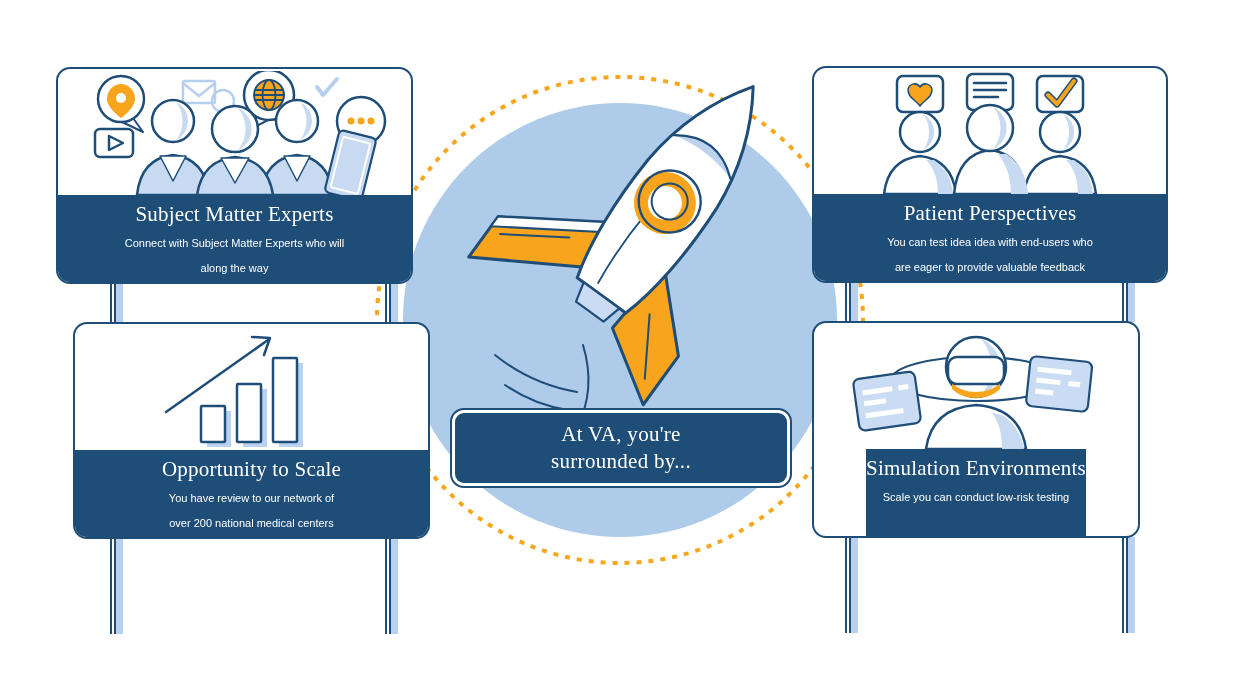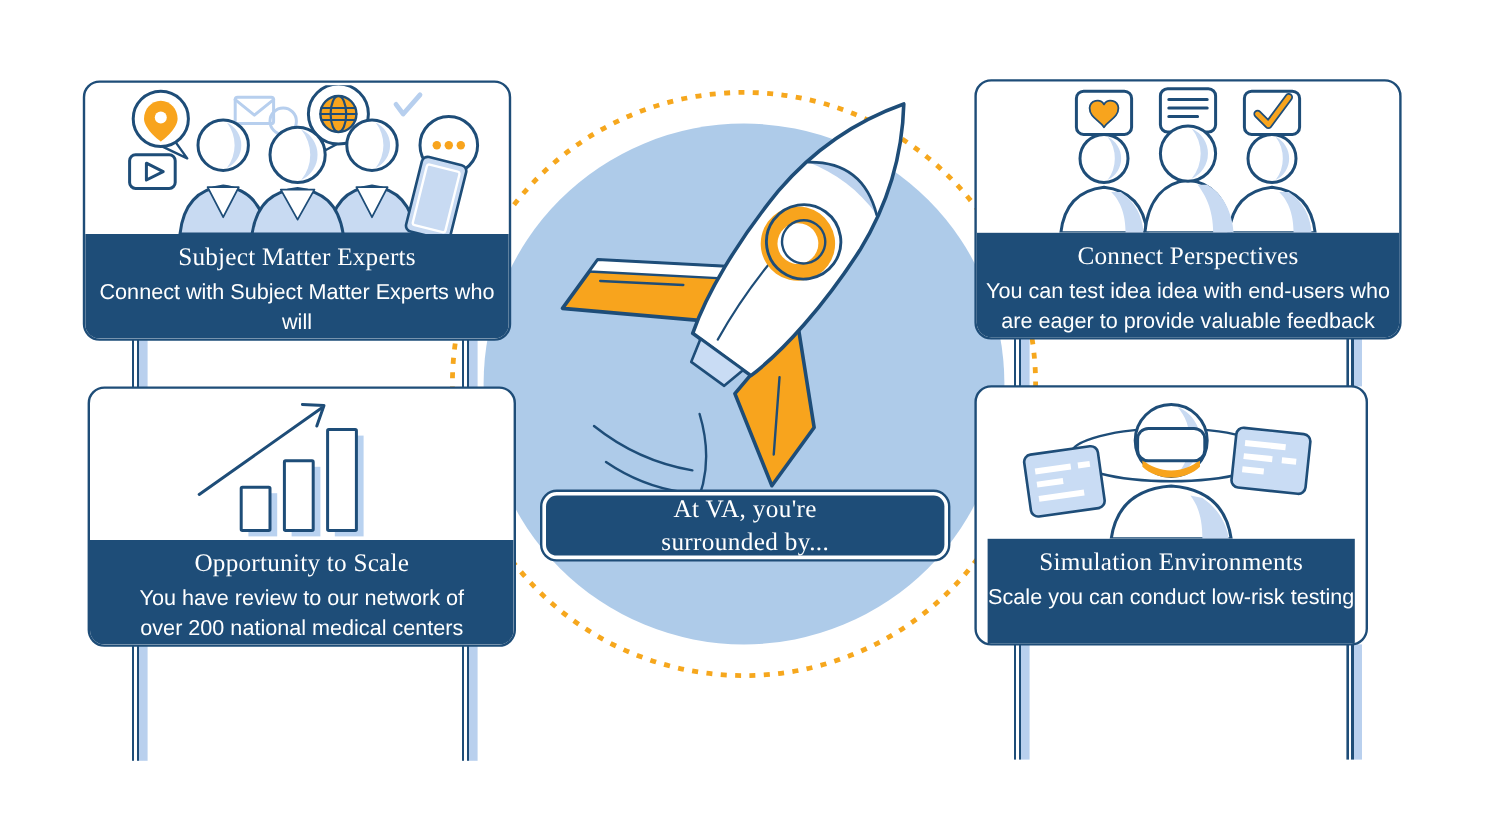--- a/index.html
+++ b/index.html
@@ -11,28 +11,28 @@
   .pole{position:absolute;width:13px;z-index:1;
     background:linear-gradient(90deg,#1e4d78 0 2px,#ffffff 2px 4px,#1e4d78 4px 6px,#b9d0ee 6px 13px);}
 
   .card{position:absolute;width:357px;height:217px;background:#ffffff;
     border:2px solid #1e4d78;border-radius:14px;box-sizing:border-box;
     overflow:hidden;display:flex;flex-direction:column;z-index:3;}
   .card .illus{height:126px;flex:0 0 126px;display:flex;align-items:flex-end;justify-content:center;overflow:hidden;}
   .card .panel{flex:1;background:#1e4d78;color:#ffffff;text-align:center;padding-top:6px;overflow:hidden;}
   .card .title{font-family:"Liberation Serif",serif;font-size:21px;line-height:26px;letter-spacing:.2px;}
   .card .body{margin-top:4px;}
-  .card .body-line{font-size:18px;line-height:24.5px;}
-
-  .card-tl{left:69px;top:67px;}
+  .card .body-line{font-size:11px;line-height:24.5px;}
+
+  .card-tl{left:56px;top:67px;}
   .card-tr{left:812px;top:66px;width:356px;}
   .card-bl{left:73px;top:322px;}
   .card-br{left:812px;top:321px;width:328px;align-items:center;}
 
-  .banner{position:absolute;left:450px;top:408px;width:342px;height:60px;box-sizing:border-box;
+  .banner{position:absolute;left:450px;top:408px;width:342px;height:80px;box-sizing:border-box;
     background:#ffffff;border:2px solid #1e4d78;border-radius:14px;padding:3px;z-index:4;text-align:center;}
   .banner-inner{width:100%;height:100%;box-sizing:border-box;background:#1e4d78;border-radius:9px;
     display:flex;flex-direction:column;align-items:center;justify-content:center;
     color:#ffffff;font-family:"Liberation Serif",serif;font-size:21px;line-height:27px;letter-spacing:.3px;}
 </style>
 </head>
 <body>
 
 <div class="stage">
 
@@ -202,21 +202,21 @@
 
         <g>
           <path d="M 134,124 C 137,94 152,82 170,80 C 188,82 203,94 206,124 Z" fill="#ffffff" stroke="#1e4d78" stroke-width="2.5"></path>
           <path d="M 186,84 C 200,92 207,108 208,124 L 191,124 C 191,104 184,92 178,84 Z" fill="#c8daf2"></path>
           <circle cx="170" cy="58" r="23" fill="#ffffff" stroke="#1e4d78" stroke-width="2.5"></circle>
           <path d="M173,37 a23 23 0 0 1 0 42 a33 33 0 0 0 0 -42 z" fill="#c8daf2"></path>
         </g>
       </svg>
     </div>
     <div class="panel">
-      <div class="title">Connect Perspectives</div>
+      <div class="title">Patient Perspectives</div>
       <div class="body">
         <div class="body-line">You can test idea idea with end-users who</div>
         <div class="body-line">are eager to provide valuable feedback</div>
       </div>
     </div>
   </div>
 
   <div class="card card-bl">
     <div class="illus">
       <svg width="340" height="124" viewBox="0 0 340 124" stroke-linecap="round" stroke-linejoin="round">

